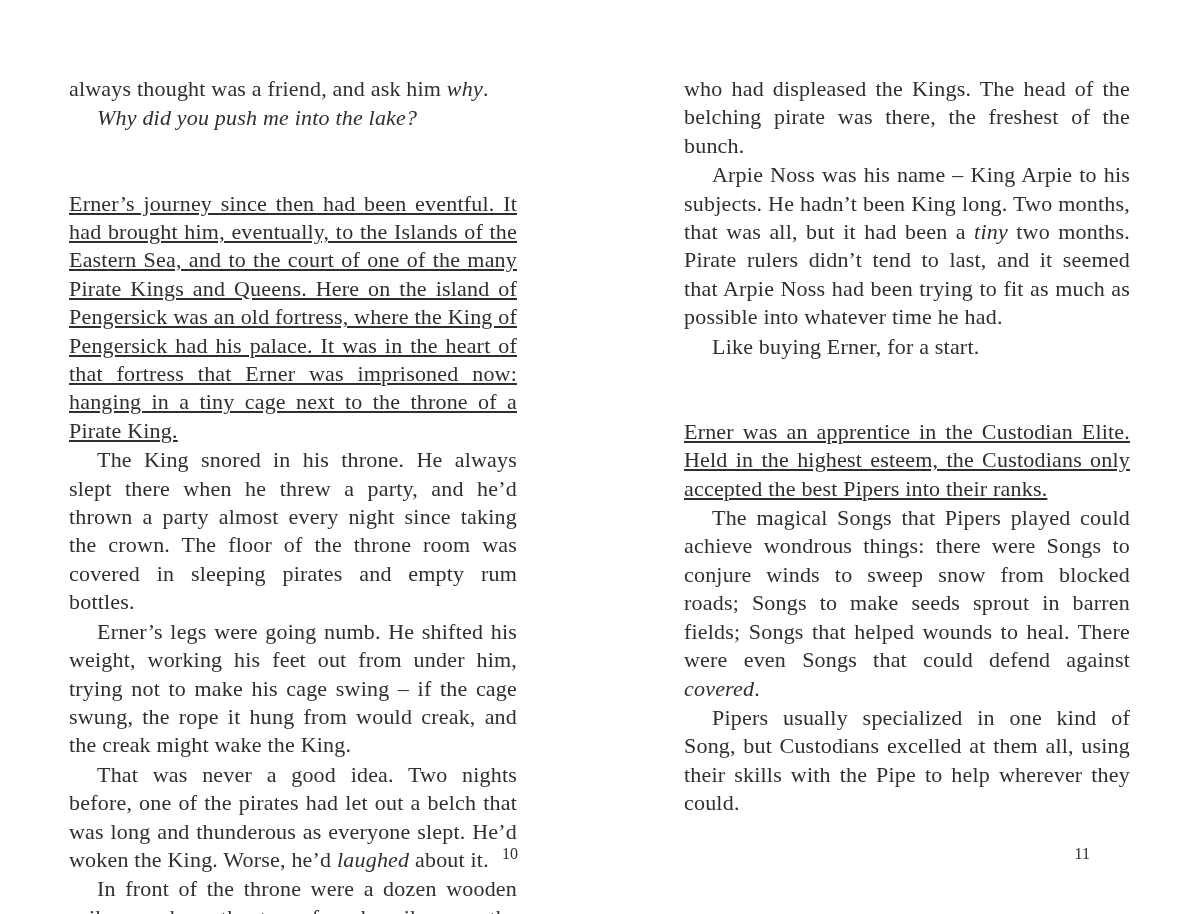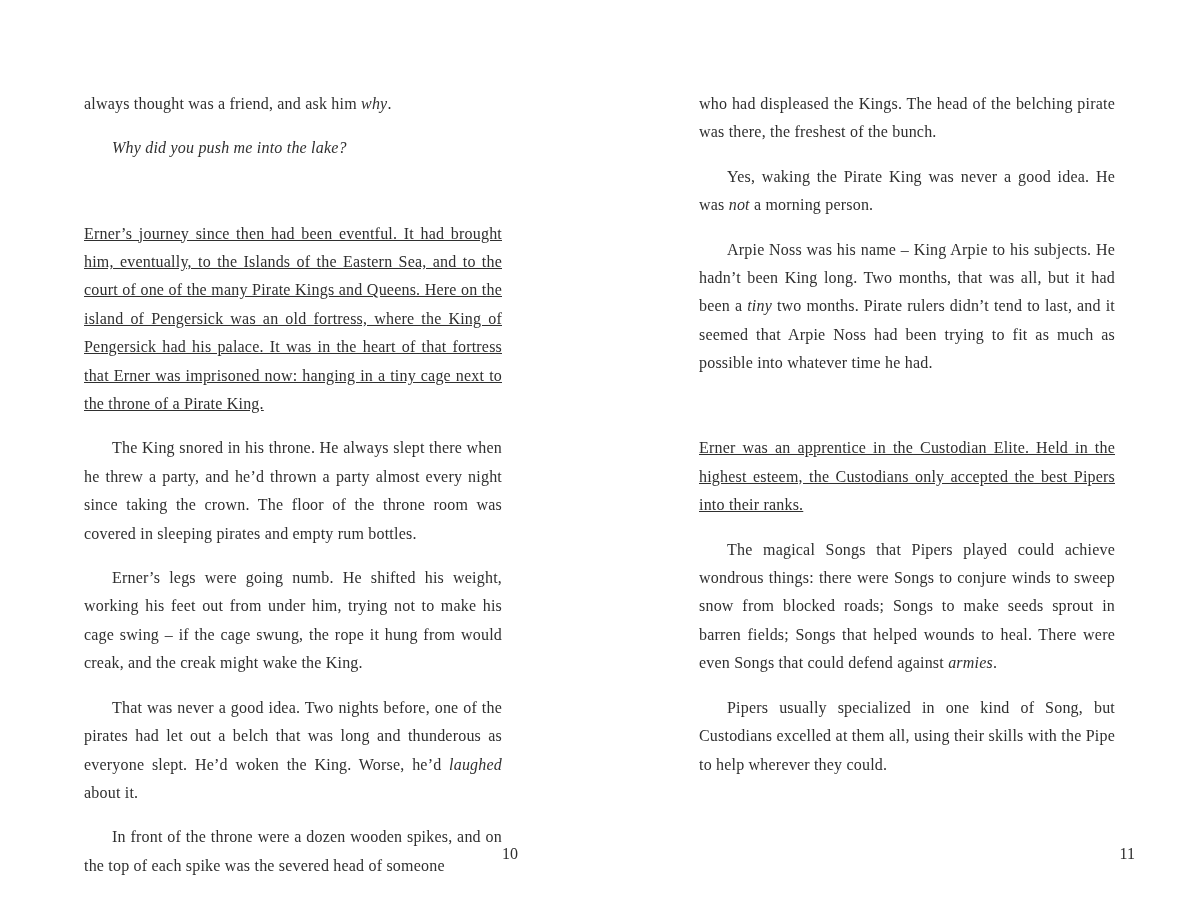--- a/index.html
+++ b/index.html
@@ -21,22 +21,22 @@
   }
   .page-text.left {
     left: 68px;
     width: 450px;
   }
   .page-text.right {
     left: 683px;
     width: 448px;
   }
   .page-text p {
-    margin: 16px;
-    font-size: 16px;
+    margin: 1px;
+    font-size: 22px;
     line-height: 28.4px;
     text-align: justify;
     letter-spacing: 0.2px;
   }
   .page-text p.indent {
     text-indent: 28px;
   }
   .page-text p.gap {
     margin-top: 56.8px;
     text-decoration: underline;
@@ -46,21 +46,21 @@
     top: 845px;
     font-size: 16px;
     text-align: right;
     color: #2f2f2f;
   }
   .page-number.left {
     left: 68px;
     width: 450px;
   }
   .page-number.right {
-    left: 687px;
+    left: 642px;
     width: 448px;
   }
   em {
     font-style: italic;
   }
 </style>
 </head>
 <body>
 
 <div>
@@ -69,23 +69,23 @@
       <p class="indent"><em>Why did you push me into the lake?</em></p>
       <p class="gap">Erner’s journey since then had been eventful. It had brought him, eventually, to the Islands of the Eastern Sea, and to the court of one of the many Pirate Kings and Queens. Here on the island of Pengersick was an old fortress, where the King of Pengersick had his palace. It was in the heart of that fortress that Erner was imprisoned now: hanging in a tiny cage next to the throne of a Pirate King.</p>
       <p class="indent">The King snored in his throne. He always slept there when he threw a party, and he’d thrown a party almost every night since taking the crown. The floor of the throne room was covered in sleeping pirates and empty rum bottles.</p>
       <p class="indent">Erner’s legs were going numb. He shifted his weight, working his feet out from under him, trying not to make his cage swing – if the cage swung, the rope it hung from would creak, and the creak might wake the King.</p>
       <p class="indent">That was never a good idea. Two nights before, one of the pirates had let out a belch that was long and thunderous as everyone slept. He’d woken the King. Worse, he’d <em>laughed</em> about it.</p>
       <p class="indent">In front of the throne were a dozen wooden spikes, and on the top of each spike was the severed head of someone</p>
     </div>
 
   <div class="page-text right">
       <p>who had displeased the Kings. The head of the belching pirate was there, the freshest of the bunch.</p>
-      <p class="indent">Yes, waking the Pirate King was never a good idea. He was <em>not</em> a morning person.</p>
       <p class="indent">Arpie Noss was his name – King Arpie to his subjects. He hadn’t been King long. Two months, that was all, but it had been a <em>tiny</em> two months. Pirate rulers didn’t tend to last, and it seemed that Arpie Noss had been trying to fit as much as possible into whatever time he had.</p>
+      <p class="indent">Like buying Erner, for a start.</p>
       <p class="gap">Erner was an apprentice in the Custodian Elite. Held in the highest esteem, the Custodians only accepted the best Pipers into their ranks.</p>
-      <p class="indent">The magical Songs that Pipers played could achieve wondrous things: there were Songs to conjure winds to sweep snow from blocked roads; Songs to make seeds sprout in barren fields; Songs that helped wounds to heal. There were even Songs that could defend against <em>armies</em>.</p>
+      <p class="indent">The magical Songs that Pipers played could achieve wondrous things: there were Songs to conjure winds to sweep snow from blocked roads; Songs to make seeds sprout in barren fields; Songs that helped wounds to heal. There were even Songs that could defend against <em>covered</em>.</p>
       <p class="indent">Pipers usually specialized in one kind of Song, but Custodians excelled at them all, using their skills with the Pipe to help wherever they could.</p>
     </div>
 
   <div class="page-number left">10</div>
 
   <div class="page-number right">11</div>
 </div>
 
 </body></html>

